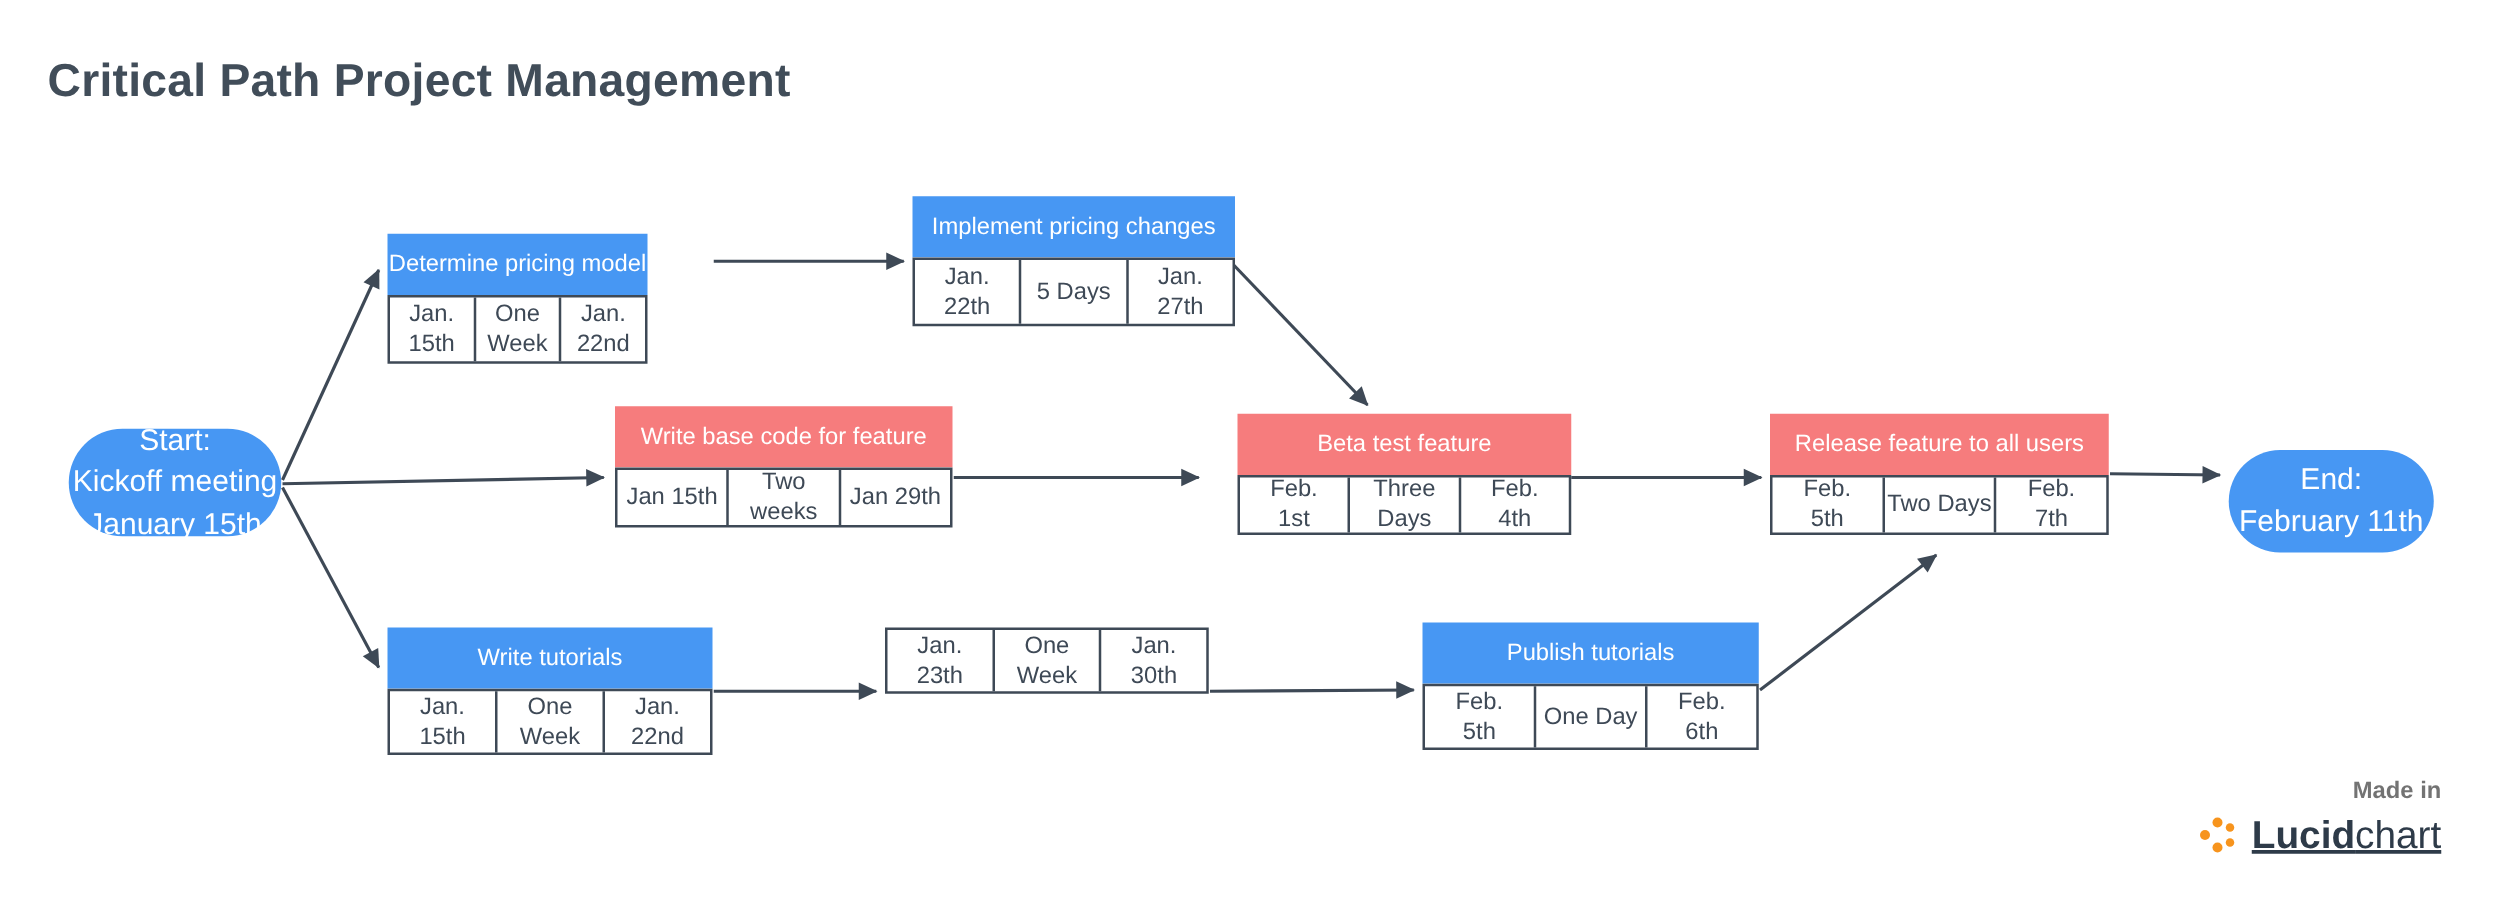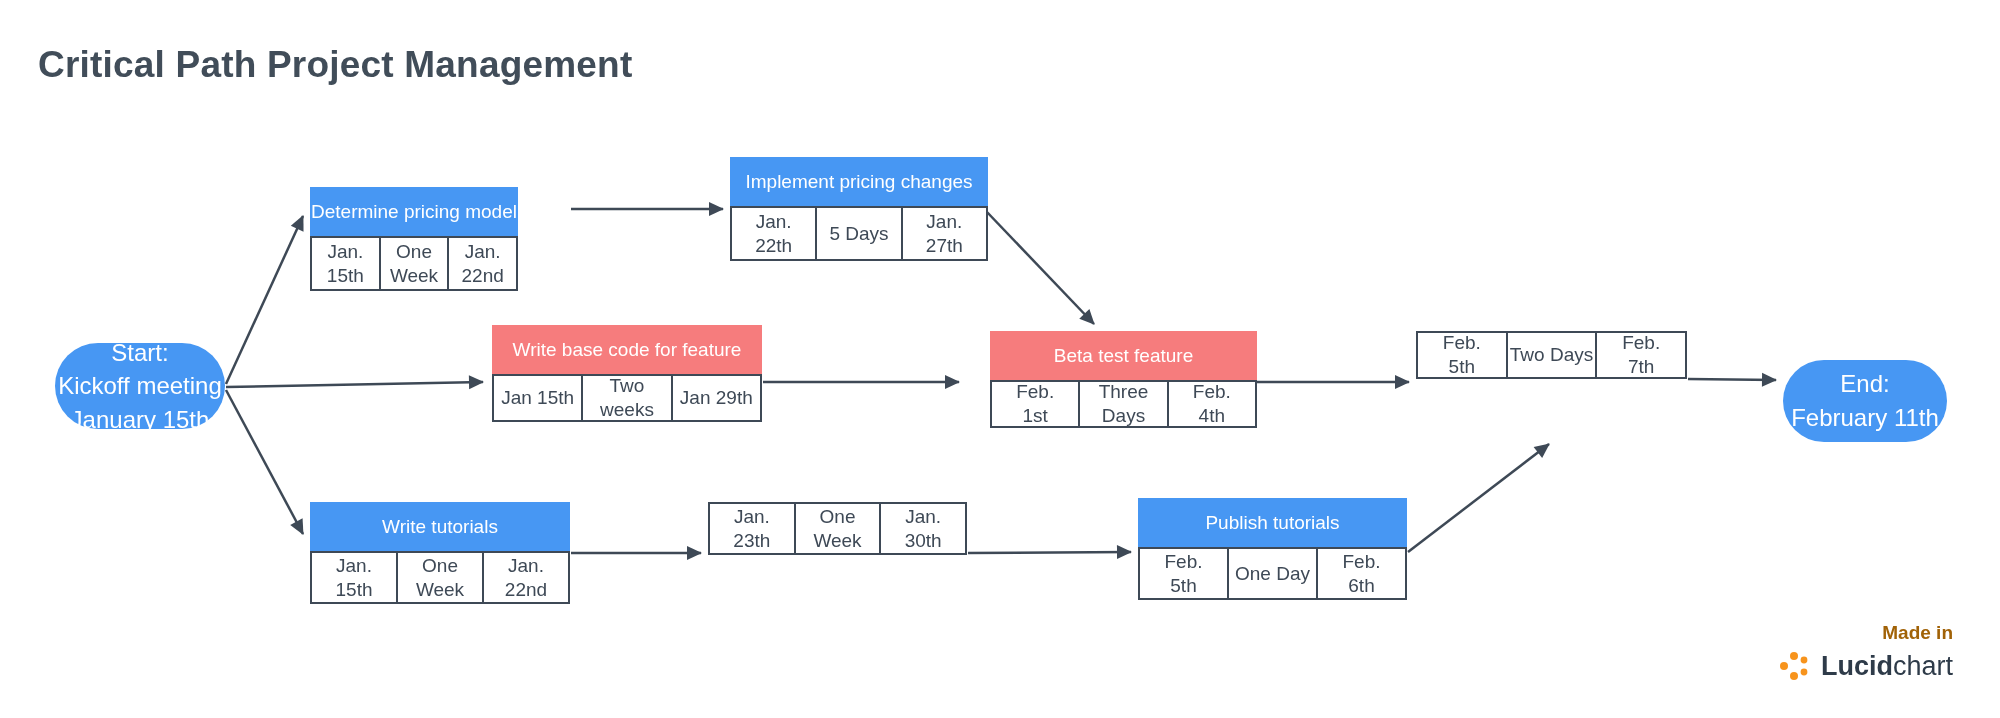--- a/index.html
+++ b/index.html
@@ -84,30 +84,31 @@
   .cell:first-child { border-left: none; }
   .footer {
     position: absolute;
     right: 47px;
     top: 622px;
     text-align: right;
   }
   .made-in {
     font-size: 19px;
     font-weight: bold;
-    color: #a16207;
+    color: #737373;
     margin-bottom: 6px;
   }
   .brand {
     display: flex;
     align-items: center;
     justify-content: flex-end;
     gap: 8px;
-    font-size: 27px;
+    font-size: 31px;
     color: #2e3b49;
+    text-decoration: underline;
   }
   .brand .bold { font-weight: bold; }
   .brand .light { font-weight: normal; }
 </style>
 </head>
 <body>
 
 <div class="canvas">
 
   <div class="page-title">Critical Path Project Management</div>
@@ -181,20 +182,21 @@
       <div class="cell">Feb.
 1st</div>
       <div class="cell">Three
 Days</div>
       <div class="cell">Feb.
 4th</div>
     </div>
   </div>
 
   <div class="task-box red row-2" style="left:1416px; top:331px; width:271px;">
+    <div class="task-header">Release feature to all users</div>
     <div class="task-body">
       <div class="cell">Feb.
 5th</div>
       <div class="cell">Two Days</div>
       <div class="cell">Feb.
 7th</div>
     </div>
   </div>
 
   <div class="task-box blue row-3" style="left:310px; top:502px; width:260px;">

